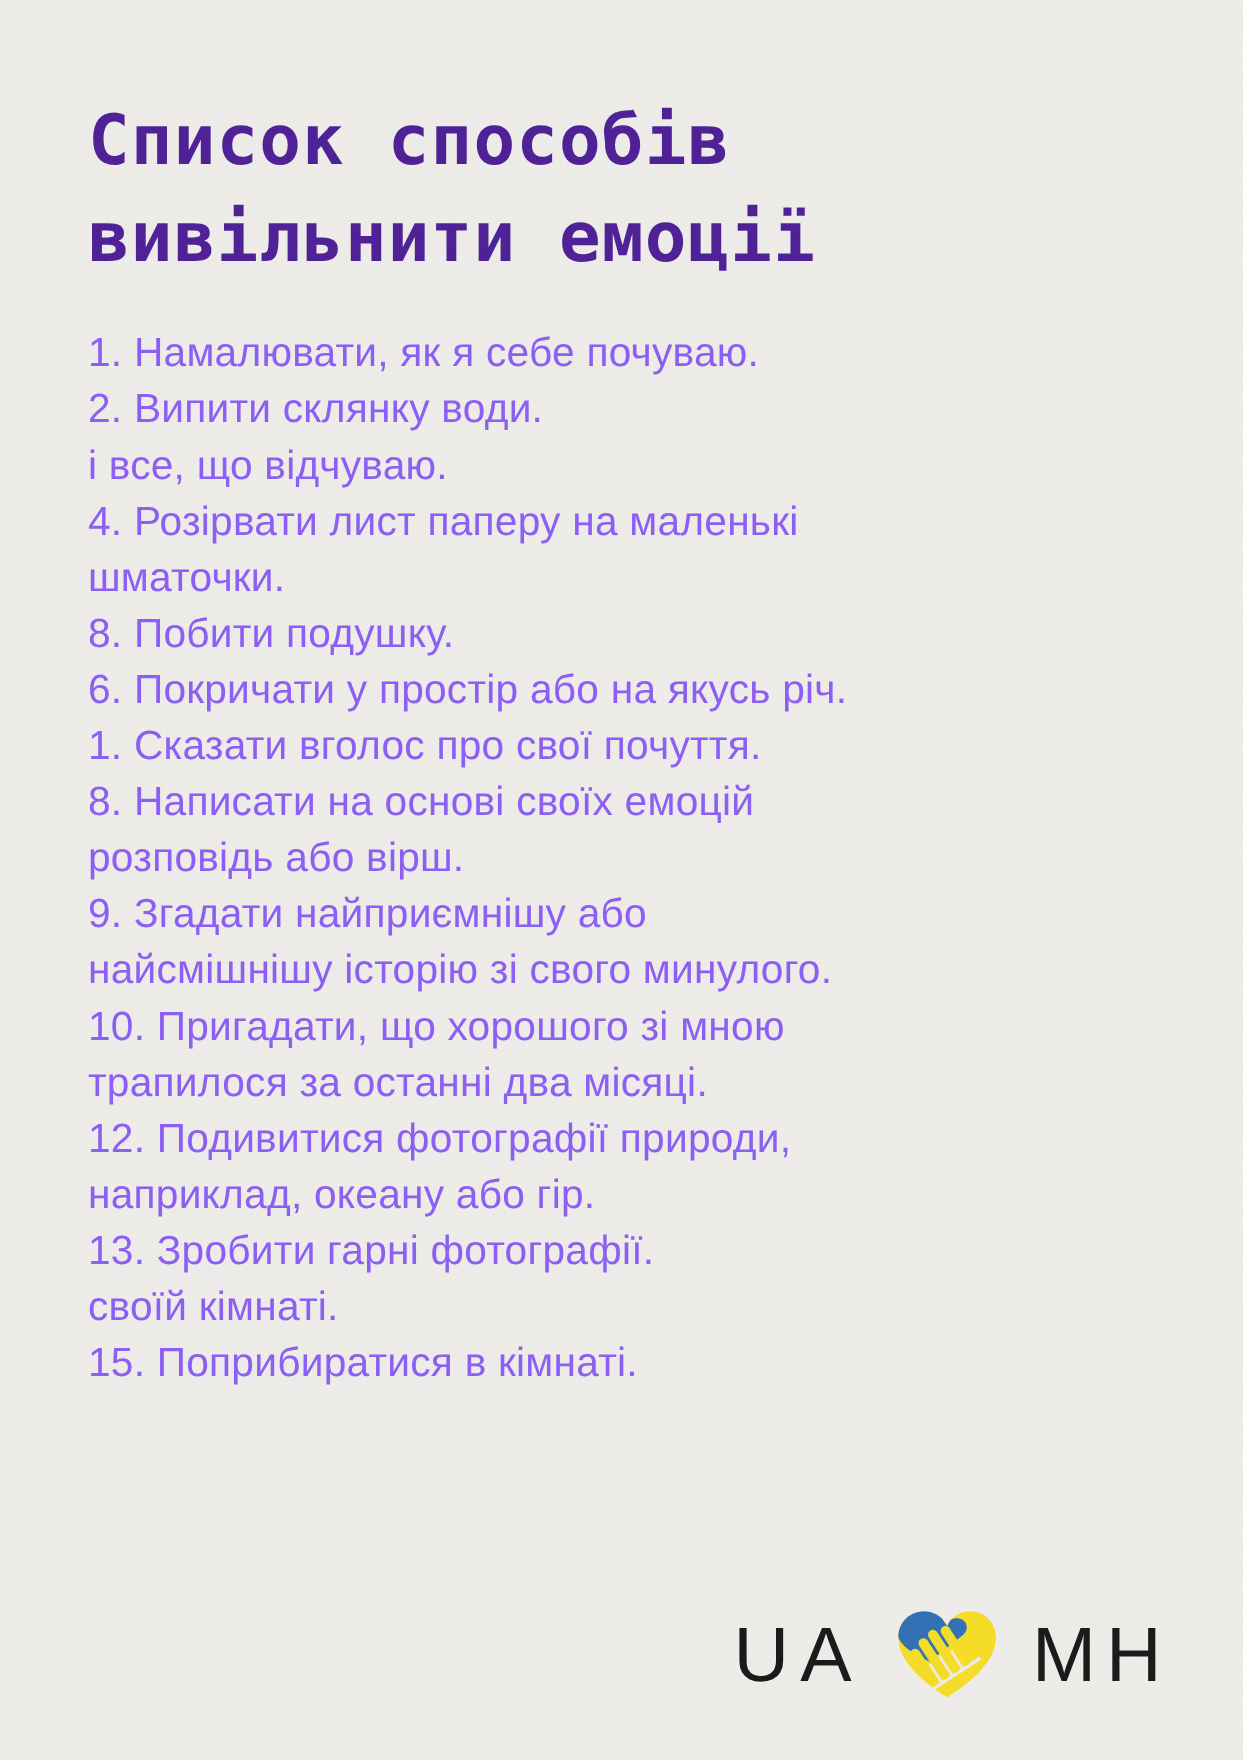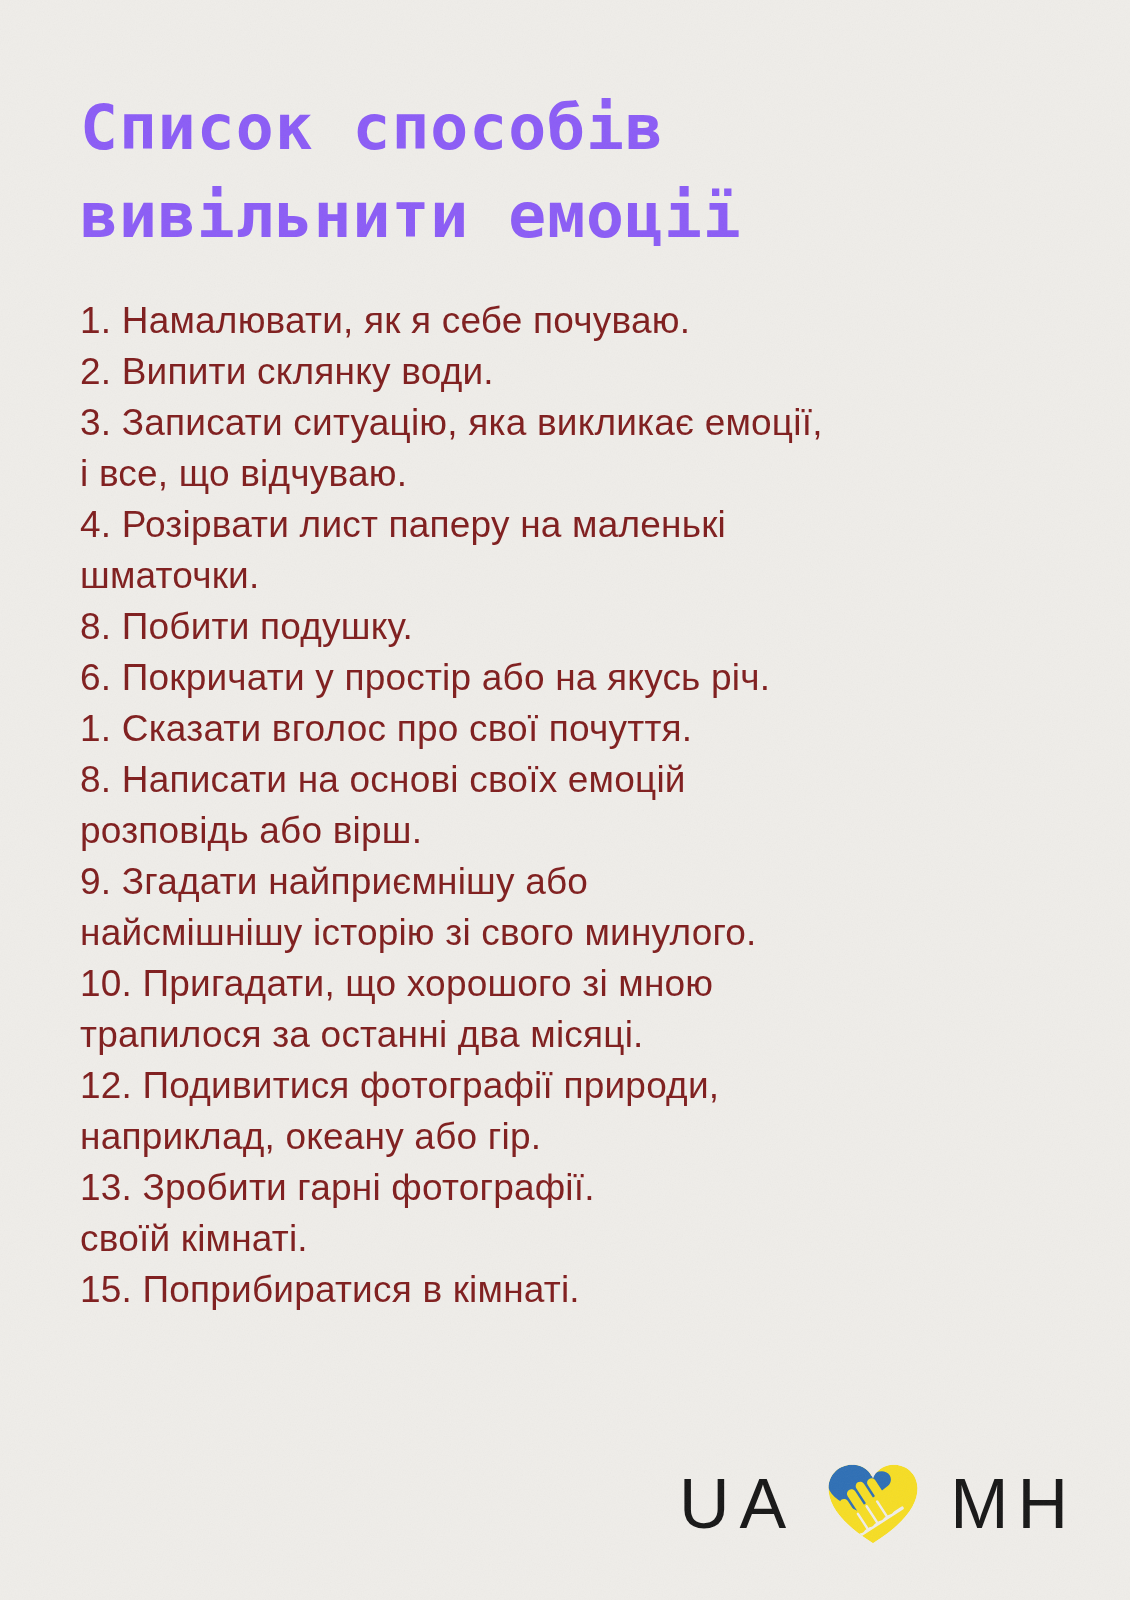--- a/index.html
+++ b/index.html
@@ -16,36 +16,36 @@
     inset: 0;
     padding: 84px 60px 0 80px;
     box-sizing: border-box;
   }
   .title {
     font-family: "DejaVu Sans Mono", monospace;
     font-weight: bold;
     font-size: 63px;
     line-height: 88px;
     letter-spacing: 1px;
-    color: #8b5cf6;
+    color: #4c1d95;
     white-space: nowrap;
   }
   .title .t-line { display: block; }
   .list {
     margin-top: 35px;
     font-size: 37px;
     line-height: 51px;
-    color: #7f1d1d;
+    color: #8b5cf6;
     letter-spacing: 0.2px;
   }
   .list-line { white-space: nowrap; }
   .footer {
     position: absolute;
     top: 1458px;
-    right: 62px;
+    right: 74px;
     display: flex;
     align-items: center;
     gap: 28px;
   }
   .footer .brand-letters {
     font-size: 70px;
     font-weight: 400;
     letter-spacing: 10px;
     color: #161616;
     line-height: 80px;
@@ -73,21 +73,20 @@
   </div>
 
   <div class="list">
       <div class="list-item">
         <div class="list-line">1. Намалювати, як я себе почуваю.</div>
       </div>
       <div class="list-item">
         <div class="list-line">2. Випити склянку води.</div>
       </div>
       <div class="list-item">
-        <div class="list-line">3. Записати ситуацію, яка викликає емоції,</div>
         <div class="list-line">і все, що відчуваю.</div>
       </div>
       <div class="list-item">
         <div class="list-line">4. Розірвати лист паперу на маленькі</div>
         <div class="list-line">шматочки.</div>
       </div>
       <div class="list-item">
         <div class="list-line">8. Побити подушку.</div>
       </div>
       <div class="list-item">

